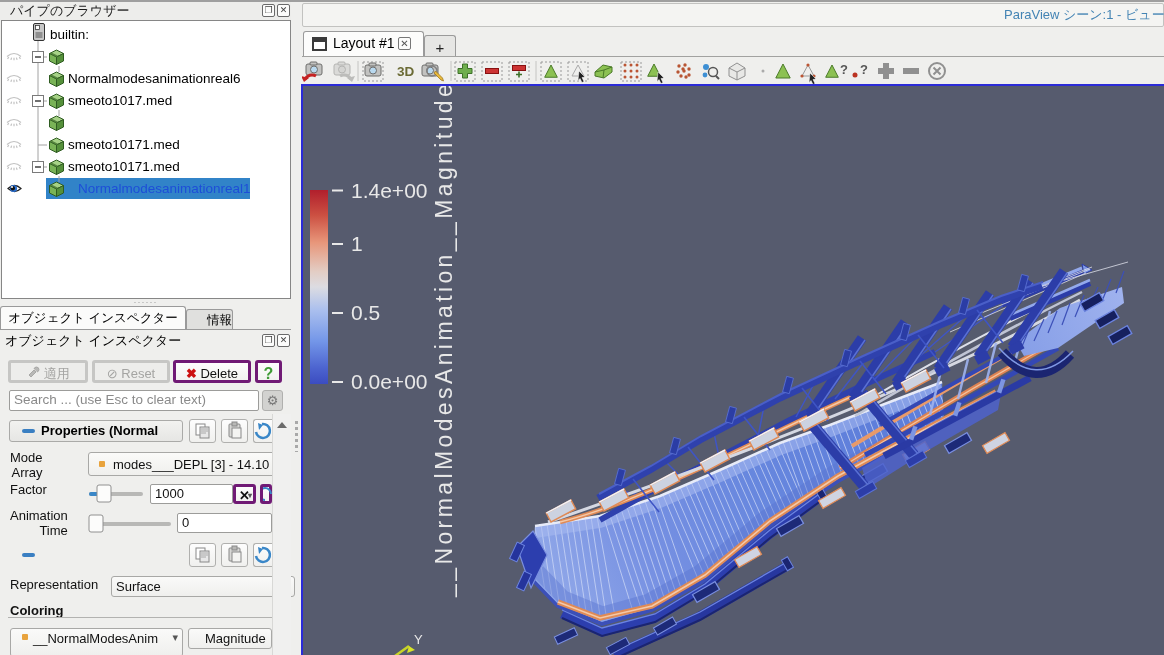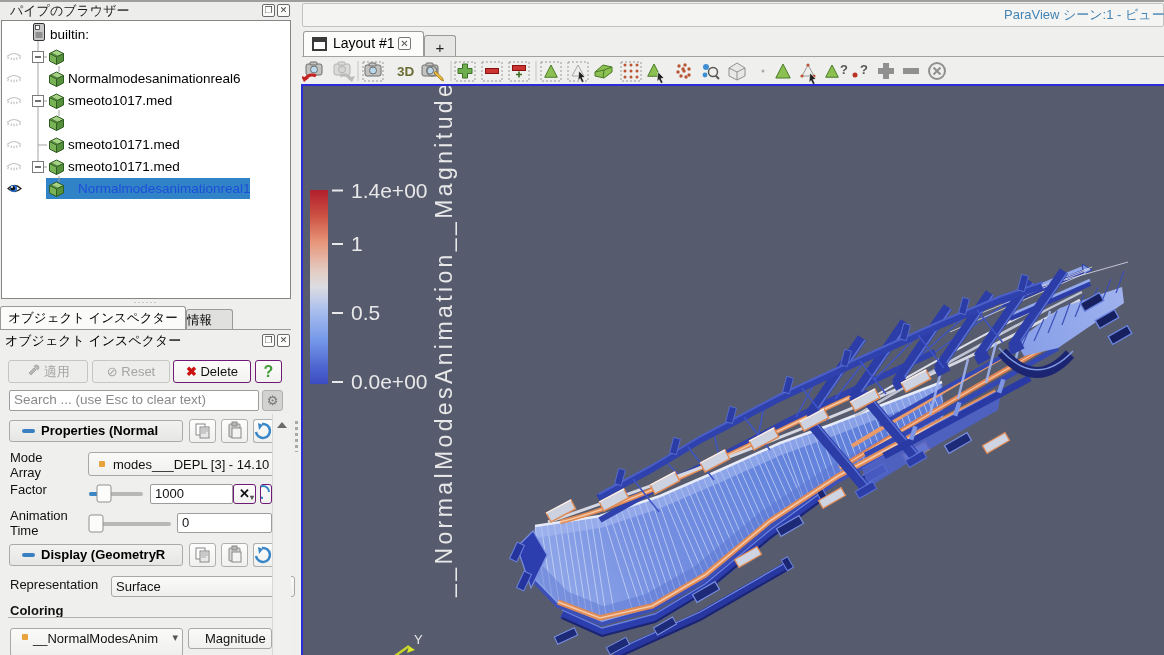--- a/index.html
+++ b/index.html
@@ -8,28 +8,28 @@
 .abs { position:absolute; }
 #pbtitle { left:0; top:2px; width:291px; height:18px; background:#ededeb; font-size:13px; color:#1a1a1a; padding-left:10px; line-height:18px; }
 .winbtn { width:13px; height:13px; border:1px solid #6a6a6a; border-radius:2px; background:#fcfcfb; font-size:9px; line-height:11px; text-align:center; color:#444; }
 #pbtree { left:1px; top:20px; width:290px; height:279px; background:#fff; border:1px solid #868686; }
 .trow { position:absolute; left:0; width:288px; height:22px; font-size:13.5px; color:#000; }
 .trow .lbl { position:absolute; left:66px; top:3px; white-space:nowrap; }
 .selbg { position:absolute; left:44px; top:157px; width:204px; height:21px; background:#3183c8; }
 .sel .lbl { color:#1d4ed8; left:76px; }
 #split1 { left:0; top:299px; width:291px; height:7px; background:#efefed; text-align:center; color:#9a9a9a; font-size:9px; line-height:7px; letter-spacing:1px; }
 .tab1 { left:0; top:306px; width:186px; height:24px; background:#fbfbfa; border:1px solid #9a9a9a; border-bottom:none; border-radius:3px 3px 0 0; font-size:12.5px; text-align:center; line-height:23px; }
-.tab2 { left:186px; top:309px; width:47px; height:21px; background:#e0e0de; border:1px solid #9a9a9a; border-bottom:none; border-radius:3px 3px 0 0; font-size:12.5px; text-align:left; line-height:20px; }
+.tab2 { left:186px; top:309px; width:47px; height:21px; background:#e0e0de; border:1px solid #9a9a9a; border-bottom:none; border-radius:3px 3px 0 0; font-size:12.5px; text-align:right; line-height:20px; }
 #tabline { left:0; top:329px; width:291px; height:1px; background:#9a9a9a; }
 #oititle { left:0; top:331px; width:291px; height:19px; background:#efefed; font-size:13px; padding-left:5px; line-height:19px; }
-.qbtn { position:absolute; height:23px; border:1px solid #701a75; border-radius:3px; background:linear-gradient(#fdfdfd,#f2f2f0); font-size:13px; text-align:center; line-height:21px; color:#111; }
+.qbtn { position:absolute; height:23px; border:3px solid #701a75; border-radius:3px; background:linear-gradient(#fdfdfd,#f2f2f0); font-size:13px; text-align:center; line-height:21px; color:#111; }
 .qbtn.dis { background:#ededeb; color:#a4a4a2; border-color:#c6c6c4; }
 .qedit { position:absolute; background:#fff; border:1px solid #9c9c9a; border-radius:2px; font-size:13px; color:#111; padding:1px 4px; white-space:nowrap; overflow:hidden; }
 .qcombo { position:absolute; background:linear-gradient(#fafaf9,#efefed); border:1px solid #a8a8a6; border-radius:3px; font-size:13px; color:#111; padding:2px 4px; white-space:nowrap; overflow:hidden; }
-.qlabel { position:absolute; font-size:13px; color:#111; white-space:nowrap; }
+.qlabel { position:absolute; font-size:13px; color:#111; white-space:nowrap;text-align:right; }
 .hdrbox { position:absolute; left:9px; width:174px; height:22px; border:1px solid #aaaaa8; border-radius:3px; background:linear-gradient(#f2f2f0,#e6e6e4); font-size:13px; font-weight:bold; padding-left:31px; line-height:20px; overflow:hidden; white-space:nowrap; }
 .hdash { position:absolute; width:13px; height:4px; background:#3a7fc2; border-radius:2px; }
 .sqbtn { position:absolute; width:27px; height:24px; border:1px solid #b0b0ae; border-radius:3px; background:linear-gradient(#fdfdfd,#f0f0ee); overflow:hidden; }
 #sbar { left:272px; top:414px; width:19px; height:241px; background:#f0f0ef; border-left:1px solid #d8d8d6; }
 #mditop { left:302px; top:3px; width:862px; height:24px; background:#f4f4f2; border:1px solid #c2c2c0; border-radius:2px; }
 #mdititle { left:1004px; top:6px; width:160px; height:16px; font-size:13px; color:#4484b4; white-space:nowrap; overflow:hidden; }
 #ltab1 { left:303px; top:31px; width:121px; height:26px; background:#fcfcfb; border:1px solid #9a9a9a; border-bottom:none; border-radius:3px 3px 0 0; }
 #ltab2 { left:424px; top:35px; width:32px; height:22px; background:#e6e6e4; border:1px solid #9a9a9a; border-bottom:none; border-radius:3px 3px 0 0; font-size:15px; text-align:center; line-height:24px; color:#222; }
 #ltabline { left:302px; top:56px; width:862px; height:1px; background:#a2a2a0; }
 #rview { left:301px; top:84px; width:863px; height:571px; border-left:2px solid #2b2bd8; border-top:2px solid #2b2bd8; background:#565b6e; }
@@ -200,21 +200,20 @@
   <div class="qlabel" style="left:10px;top:482px;">Factor</div>
   <div class="qedit" style="left:150px;top:484px;width:83px;height:20px;">1000</div>
   <div class="qbtn" style="left:233px;top:484px;width:23px;height:20px;line-height:17px;font-weight:bold">✕<span style="position:absolute;right:1px;bottom:-3px;font-size:8px;color:#555">▾</span></div>
   <div class="qbtn" style="left:260px;top:484px;width:12px;height:20px;"><svg width="10" height="18">
         <path d="M2,13 a6,6 0 1 1 6,-6" fill="none" stroke="#3a87c8" stroke-width="2"></path>
       </svg></div>
 
   <div class="qlabel" style="left:10px;top:508px;">Animation<br>Time</div>
   <div class="qedit" style="left:177px;top:513px;width:95px;height:20px;">0</div>
 
-  <div class="hdrbox" style="top:544px;">Display (GeometryR</div>
   <div class="hdash" style="left:22px;top:553px;"></div>
   <div class="sqbtn" style="left:189px;top:543px;"><svg width="25" height="22">
         <rect x="6" y="4" width="9" height="11" fill="#fff" stroke="#888"></rect>
         <rect x="10" y="7" width="9" height="11" fill="#e8e8e8" stroke="#888"></rect>
         <path d="M11,9 h7 M11,11 h7 M11,13 h5" stroke="#999" stroke-width="0.8"></path>
       </svg></div>
   <div class="sqbtn" style="left:221px;top:543px;"><svg width="25" height="22">
         <rect x="7" y="4" width="11" height="13" rx="1" fill="#d8d8d6" stroke="#888"></rect>
         <rect x="10" y="2" width="5" height="4" fill="#b8b8b6" stroke="#888"></rect>
         <rect x="10" y="8" width="9" height="10" fill="#f4f4f2" stroke="#888"></rect>

